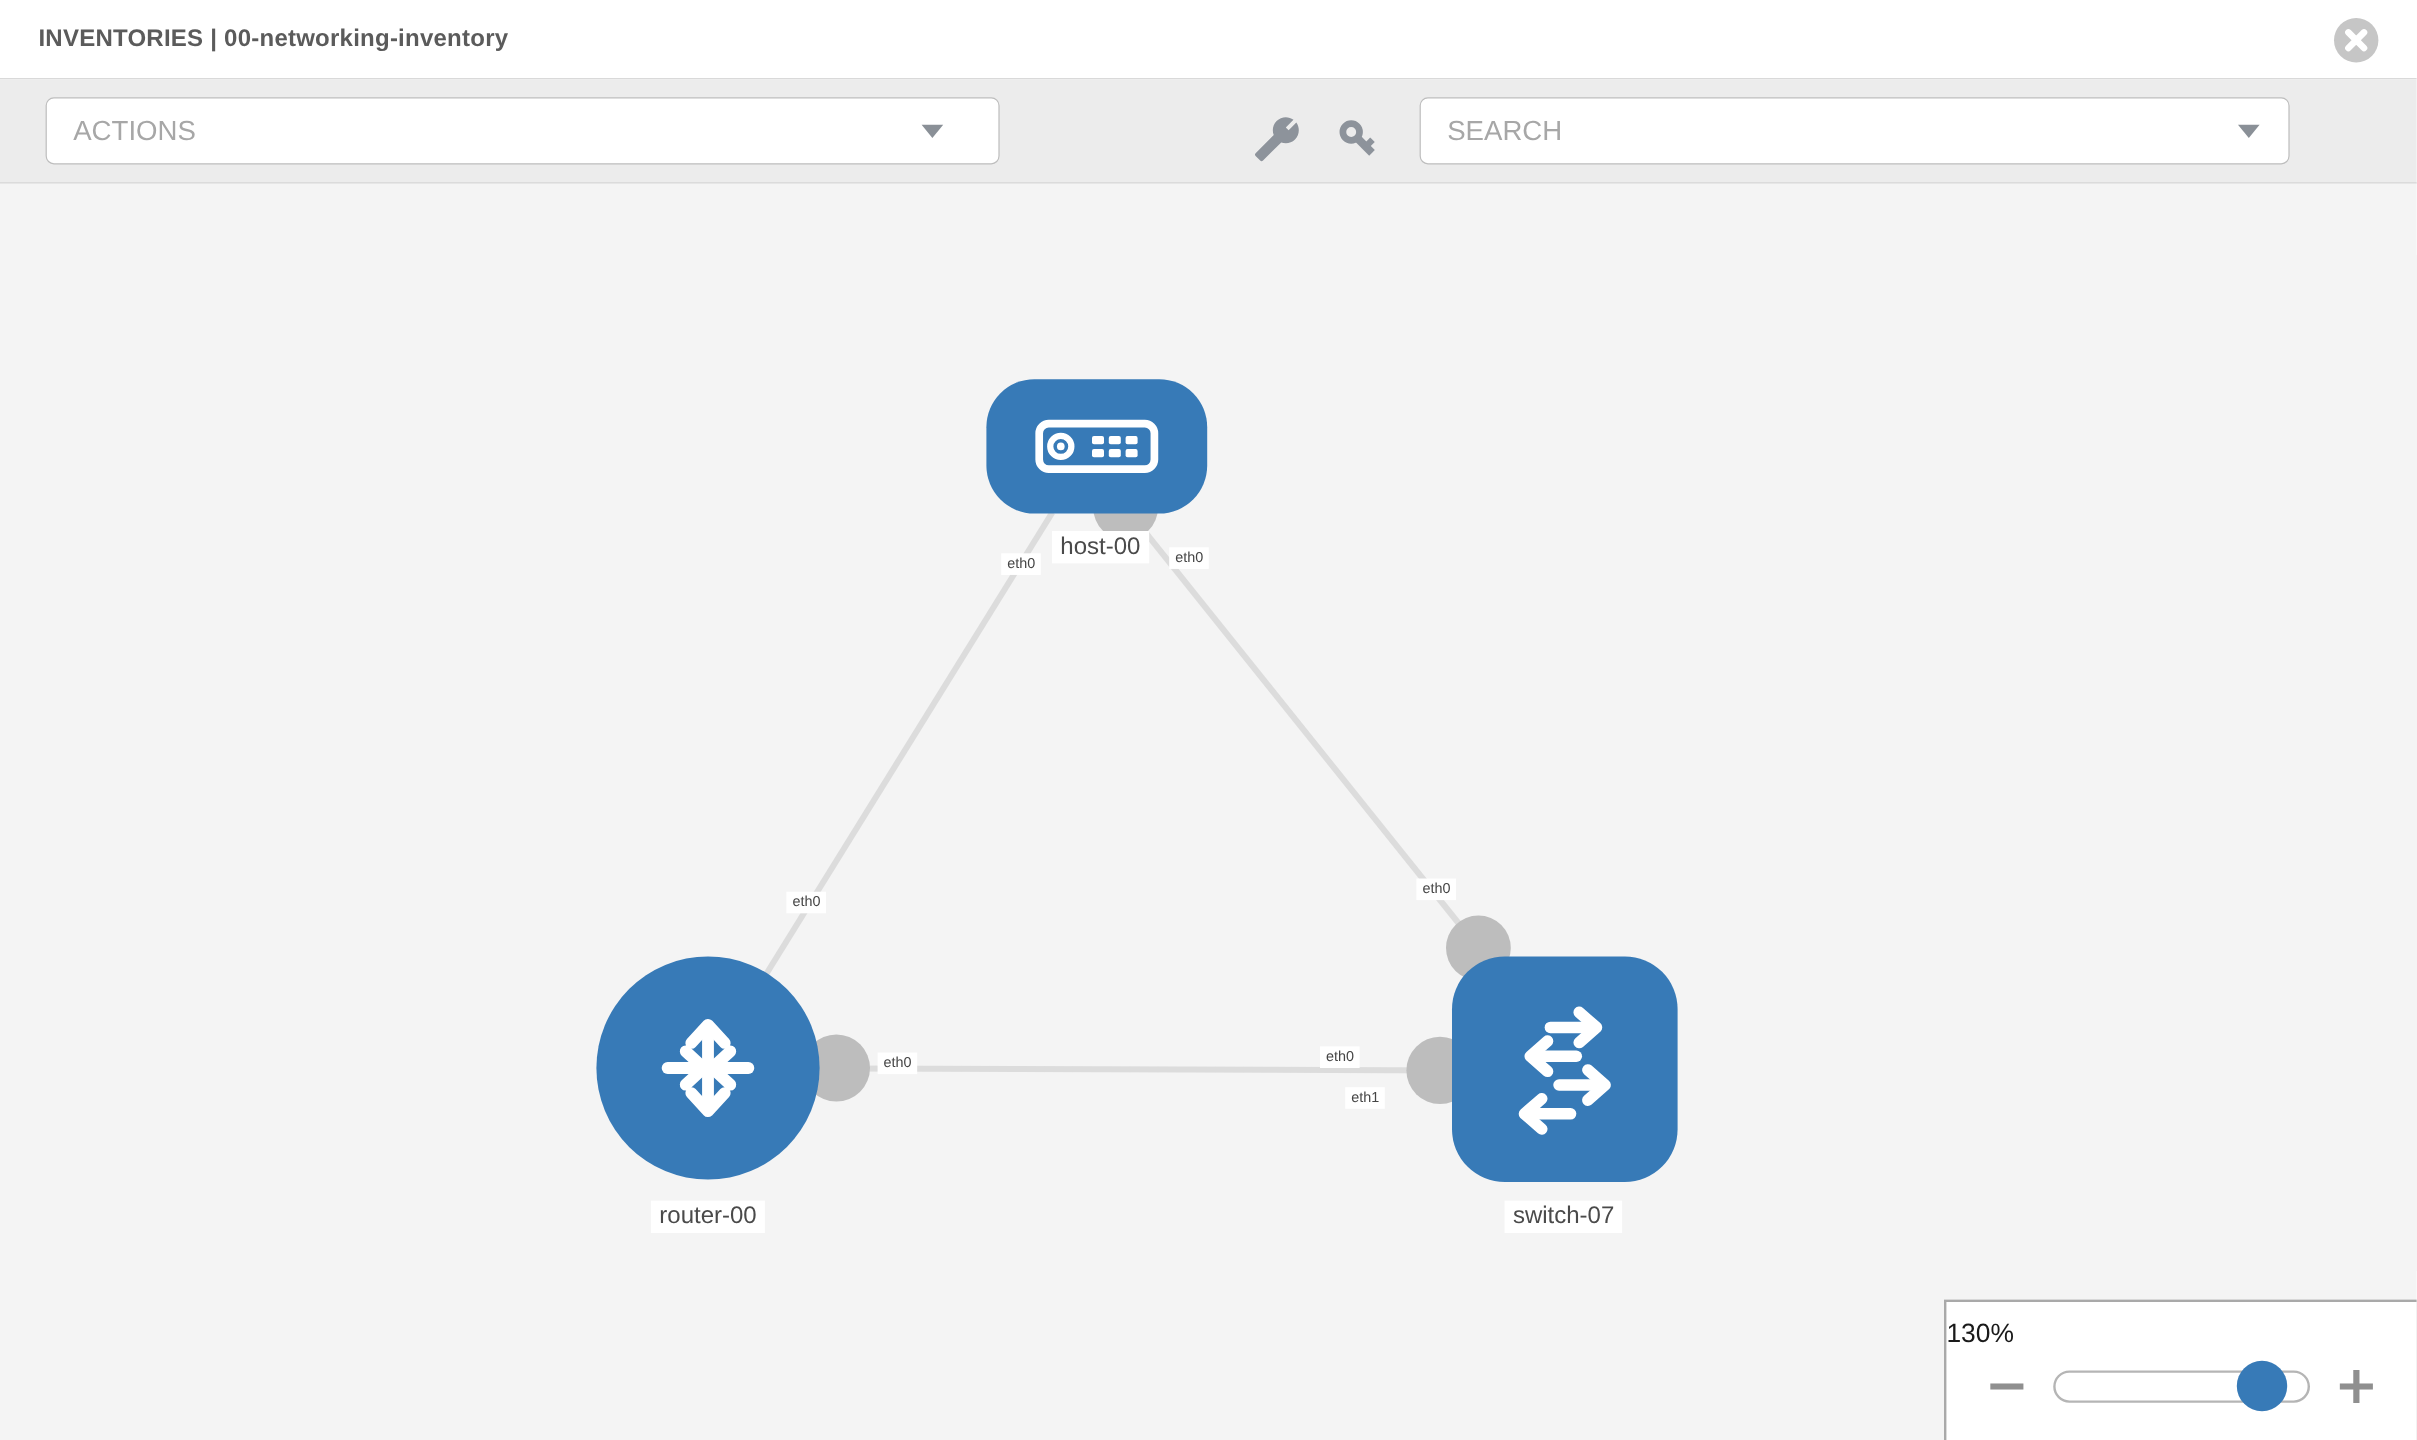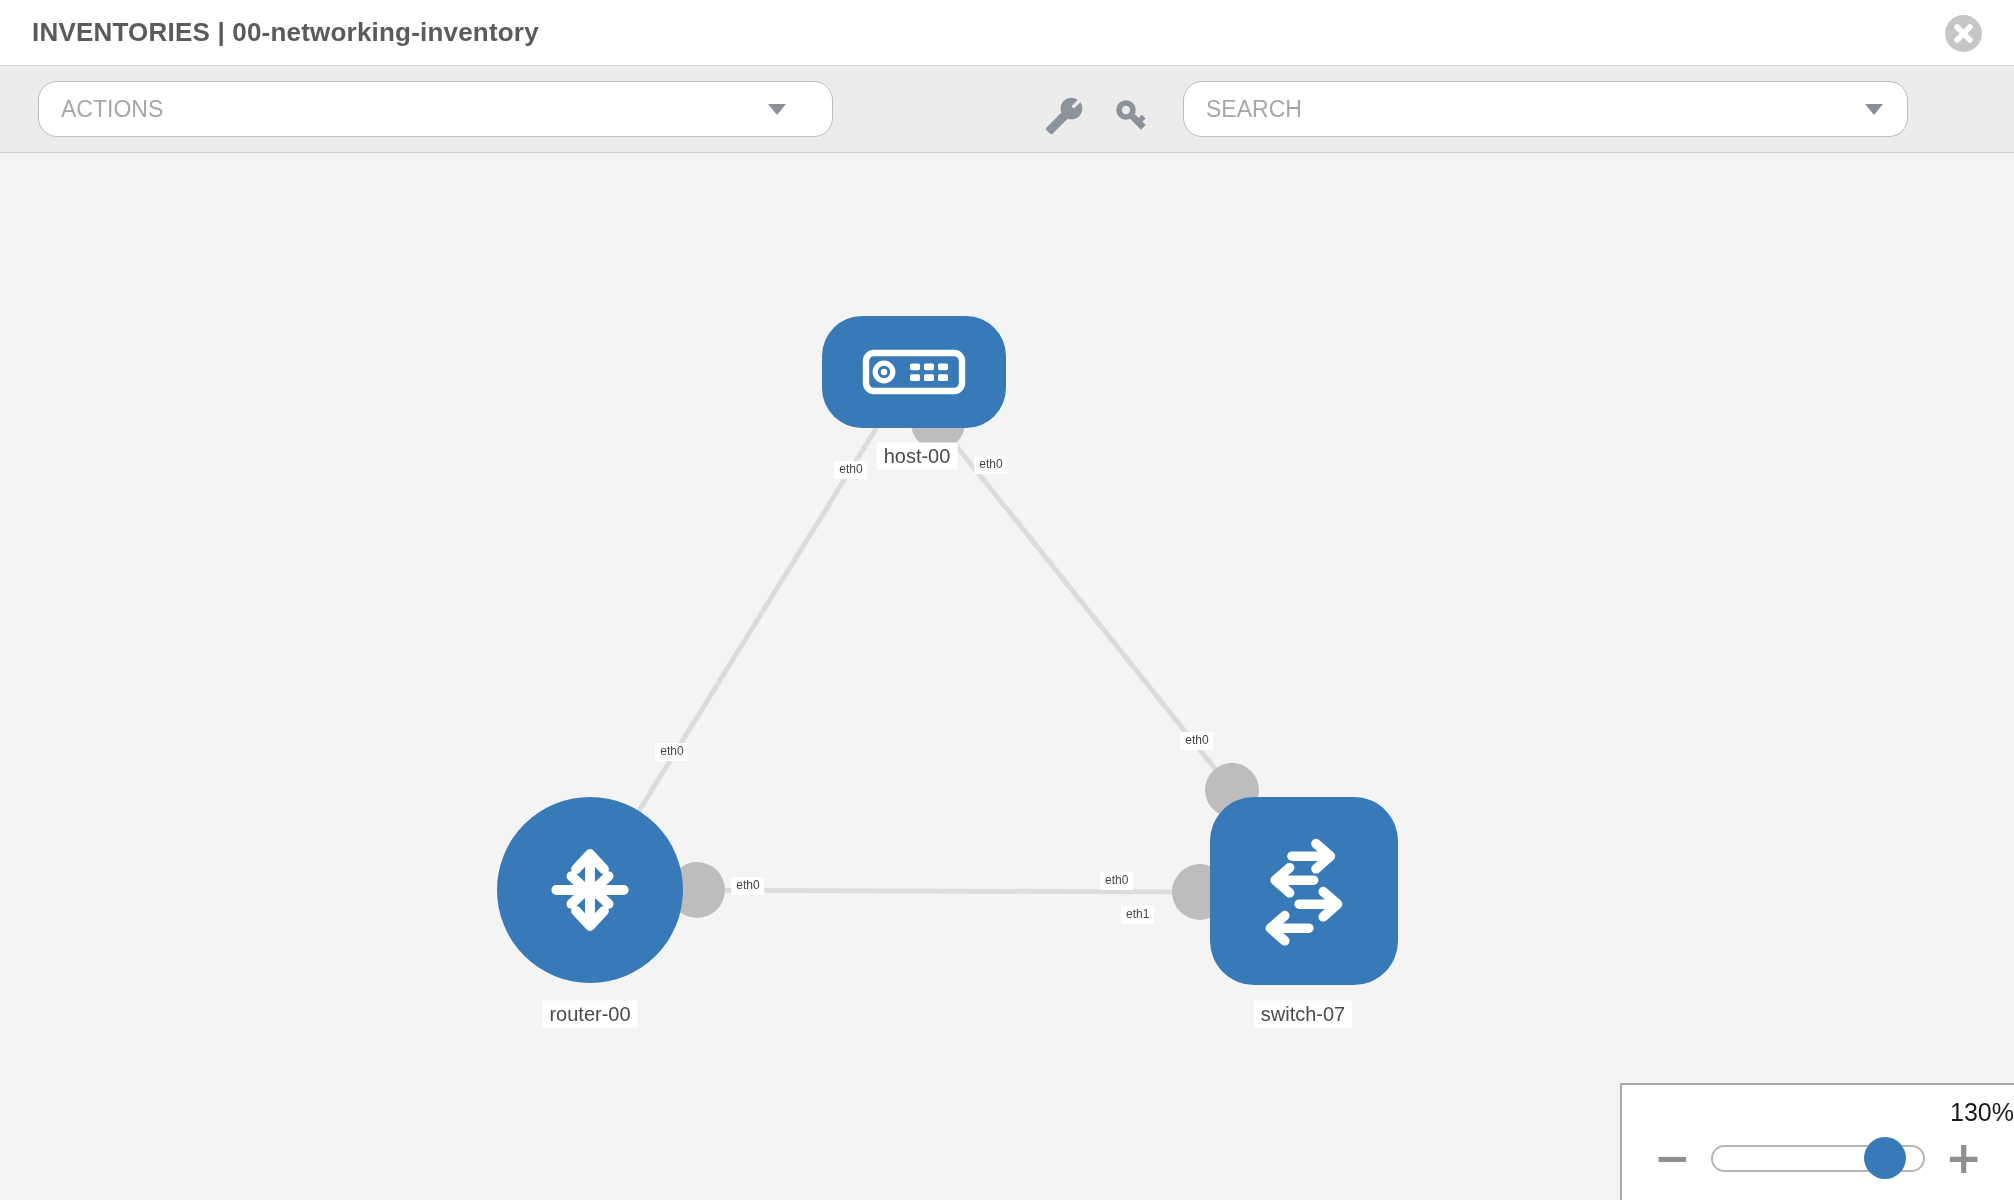--- a/index.html
+++ b/index.html
@@ -2,30 +2,30 @@
 <html><head>
 <meta charset="utf-8">
 <style>
   * { margin:0; padding:0; box-sizing:border-box; }
   html,body { width:2014px; height:1200px; overflow:hidden;
     font-family:"Liberation Sans", sans-serif; background:#fff; }
 
   
   .top-bar { height:66px; background:#fff; display:flex; align-items:center;
     padding:0 32px; border-bottom:1px solid #d9d9d9; position:relative; }
-  .page-title { font-size:26px; font-weight:bold; color:#5b5b5b; letter-spacing:.2px; }
+  .page-title { font-size:20px; font-weight:bold; color:#5b5b5b; letter-spacing:.2px; }
   .close-btn { position:absolute; right:32px; top:15px; width:37px; height:37px;
     border-radius:50%; background:#c6c6c6; border:none; cursor:pointer;
     display:flex; align-items:center; justify-content:center; }
 
   
   .toolbar { height:87px; background:#ececec; border-bottom:1px solid #cfcfcf;
     position:relative; }
   .ctl { position:absolute; top:15px; height:56px; background:#fff;
-    border:1px solid #bdbdbd; border-radius:19px; display:flex; align-items:center; }
+    border:1px solid #bdbdbd; border-radius:7px; display:flex; align-items:center; }
   .ctl-actions { left:38px; width:795px; padding:0 22px; cursor:pointer; }
   .ctl-search  { left:1183px; width:725px; }
   .ctl-label { font-size:23px; color:#a7a7a7; flex:1; }
   .search-input { border:none; outline:none; background:transparent; flex:1;
     font-size:23px; color:#555; padding:0 22px; height:100%;
     font-family:"Liberation Sans", sans-serif; }
   .search-input::placeholder { color:#a7a7a7; opacity:1; }
   .caret { width:0; height:0; border-left:9px solid transparent;
     border-right:9px solid transparent; border-top:11px solid #8a9097;
     margin-right:24px; }
@@ -56,21 +56,21 @@
   .if-hs-host   { left:991px; top:312px; }
   .if-hr-router { left:672px; top:599px; }
   .if-hs-switch { left:1197px; top:588px; }
   .if-rs-router { left:748px; top:733px; }
   .if-under { left:1100px; top:719px; transform:none; z-index:1; }
   .if-over  { left:1121px; top:753px; transform:none; z-index:2; }
 
   
   .zoom-panel { position:absolute; left:1620px; top:930px; width:396px; height:119px;
     background:#fff; border:2px solid #a9a9a9; }
-  .zoom-level { text-align:right; font-size:25px; color:#1a1a1a; margin-top:13px; }
+  .zoom-level { text-align:left; font-size:22px; color:#1a1a1a; margin-top:13px; }
   .zoom-row { display:flex; align-items:center; padding:0 28px; margin-top:9px; }
   .zoom-minus,.zoom-plus { font-size:44px; font-weight:bold; color:#8f8f8f;
     background:none; border:none; cursor:pointer; line-height:1;
     font-family:"DejaVu Sans", sans-serif; padding:0 4px; }
   .zoom-track { position:relative; flex:1; height:27px; margin:0 16px;
     background:#fff; border:2px solid #b5b5b5; border-radius:14px; cursor:pointer; }
   .zoom-knob { position:absolute; left:151px; top:-10px; width:42px; height:42px;
     border-radius:50%; background:#377ab7; cursor:pointer; }
 </style>
 </head>

